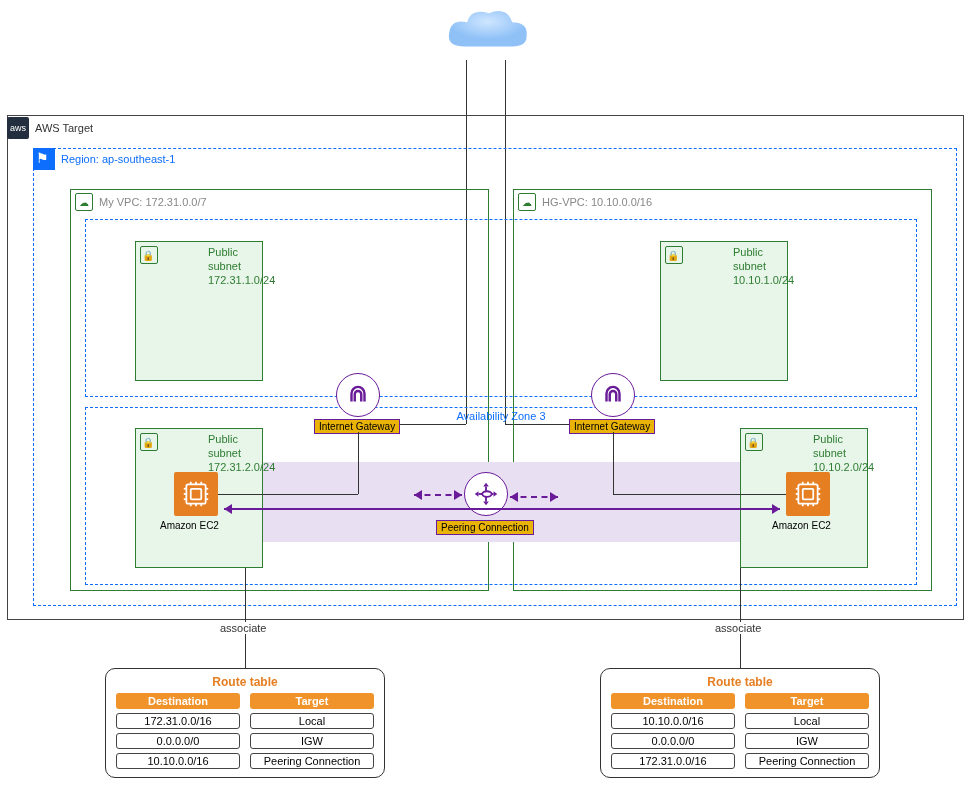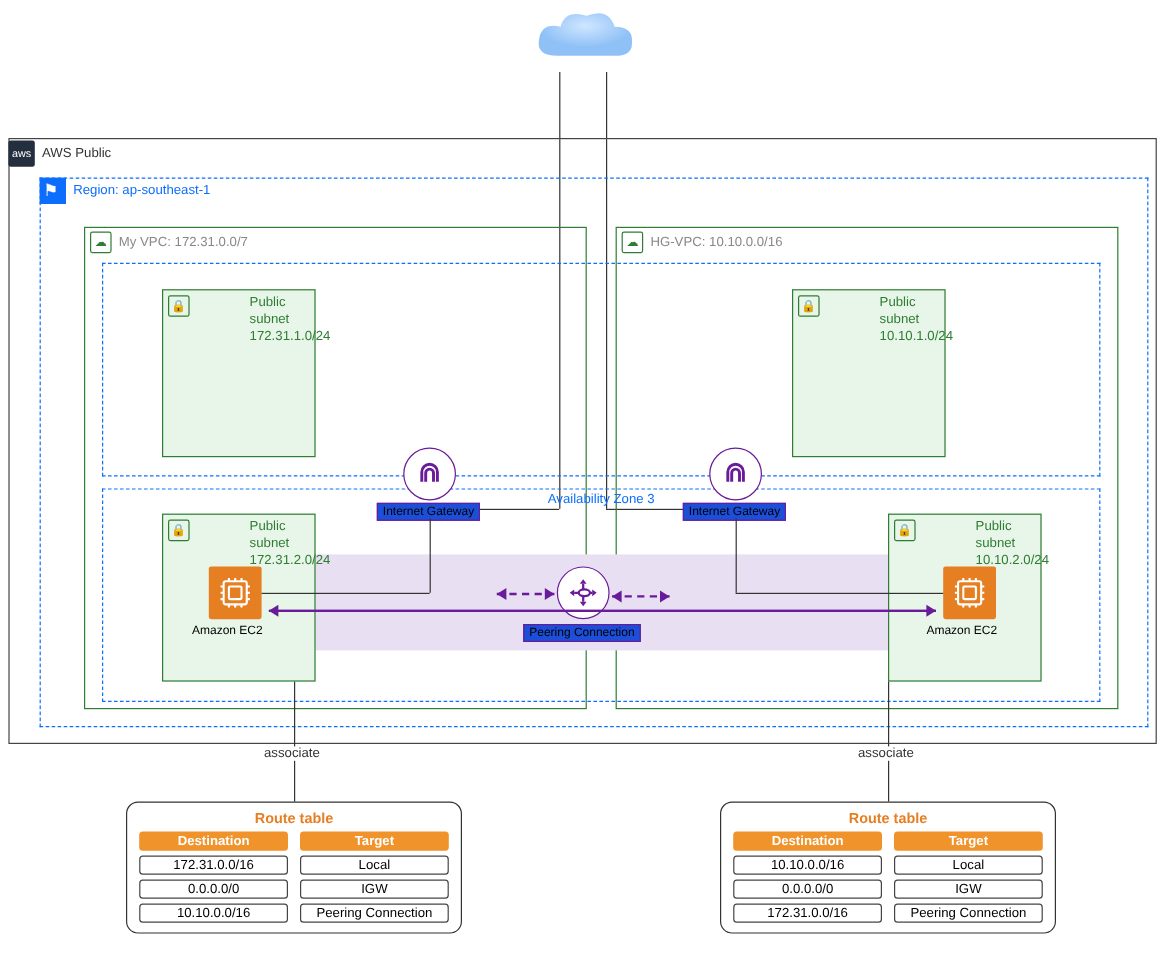--- a/index.html
+++ b/index.html
@@ -33,21 +33,21 @@
   .az-lbl{color:var(--dblue);font-size:11px;text-align:center;width:100%;}
   .subnet{background:var(--lgreen);border:1px solid var(--green);width:128px;padding:4px 4px 4px 28px;}
   .subnet .sh{color:var(--green);font-size:11px;line-height:1.25;margin-left:44px;}
   .lock{position:absolute;left:4px;top:4px;width:18px;height:18px;border:1px solid var(--green);color:var(--green);display:flex;align-items:center;justify-content:center;font-size:10px;border-radius:2px;}
   
   .ec2{width:44px;height:44px;background:var(--dorange);display:flex;align-items:center;justify-content:center;border-radius:2px;}
   .ec2 svg{width:28px;height:28px;}
   .ec2-lbl{font-size:10px;text-align:left;width:72px;}
   
   .igw-ic,.peer-ic{width:44px;height:44px;border:1px solid var(--purple);border-radius:50%;background:#fff;display:flex;align-items:center;justify-content:center;}
-  .igw-lbl,.peer-lbl{font-size:10px;border:1px solid var(--purple);background:#1d4ed8;padding:1px 4px;white-space:nowrap;}
+  .igw-lbl,.peer-lbl{font-size:10px;border:1px solid var(--purple);background:#eab308;padding:1px 4px;white-space:nowrap;}
   
   .rt-box{border:1px solid #333;border-radius:10px;padding:6px 10px 8px;width:280px;}
   .rt-title{text-align:center;color:var(--dorange);font-size:12px;font-weight:bold;margin-bottom:4px;}
   .rt-cols{display:flex;gap:10px;}
   .rt-col{flex:1;display:flex;flex-direction:column;gap:4px;align-items:center;}
   .rt-hd{background:var(--orange);color:#fff;font-size:11px;font-weight:bold;width:100%;text-align:center;border-radius:3px;padding:2px 1px;}
   .rt-cell{border:1px solid #444;border-radius:3px;font-size:11px;width:100%;text-align:center;padding:1px 0;}
   
   .hline{height:0;border-top:1px solid #333;}
   .vline{width:0;border-left:1px solid #333;}
@@ -82,21 +82,21 @@
   <div class="abs vline" style="left:466px;top:60px;height:56px;"></div>
   <div class="abs vline" style="left:505px;top:60px;height:56px;"></div>
   <div class="abs vline" style="left:466px;top:116px;height:308px;"></div>
   <div class="abs vline" style="left:505px;top:116px;height:308px;"></div>
   <div class="abs hline" style="left:358px;top:424px;width:108px;"></div>
   <div class="abs hline" style="left:505px;top:424px;width:108px;"></div>
 
   <div class="abs aws-box"></div>
   <div class="abs aws-head">
     <div class="aws-logo">aws</div>
-    <span class="txt">AWS Public</span>
+    <span class="txt">AWS Target</span>
   </div>
 
   <div class="abs region-box"></div>
   <div class="abs region-head" style="left:33px;top:148px;justify-content:flex-end;">
     <div class="flag"></div>
     <span class="txt" style="color:var(--dblue);">Region: ap-southeast-1</span>
   </div>
 
   <div class="abs vpc-box" style="left:70px;top:189px;width:419px;height:402px;"></div>
   <div class="abs vpc-head" style="left:75px;top:193px;">

